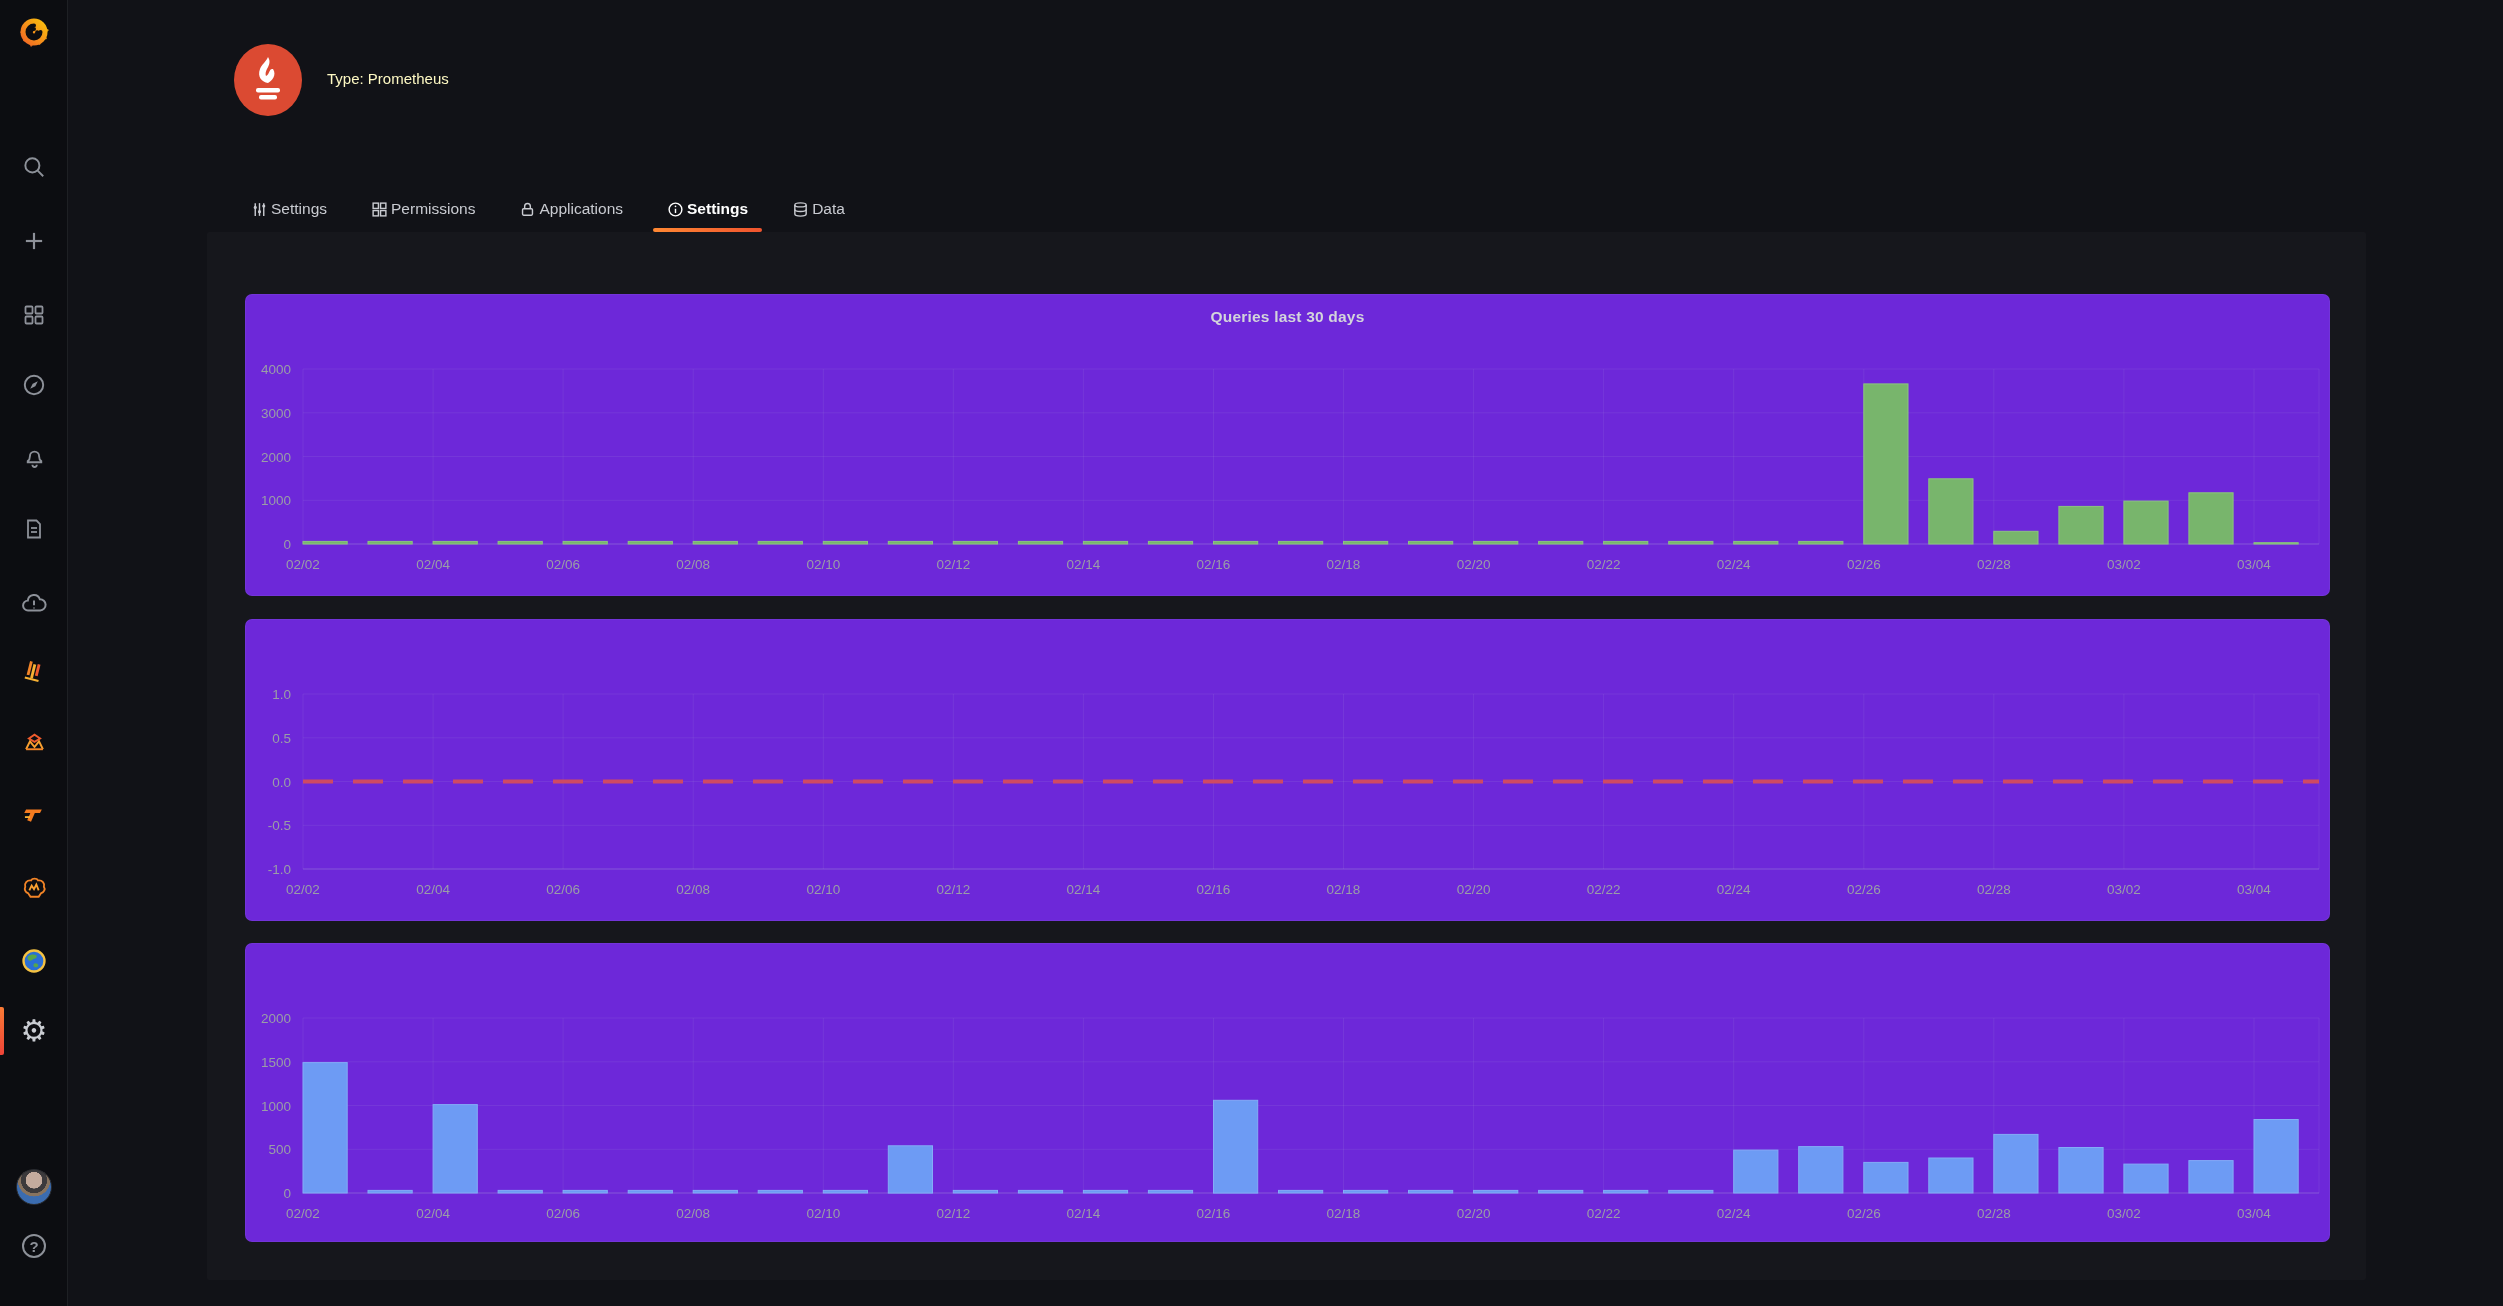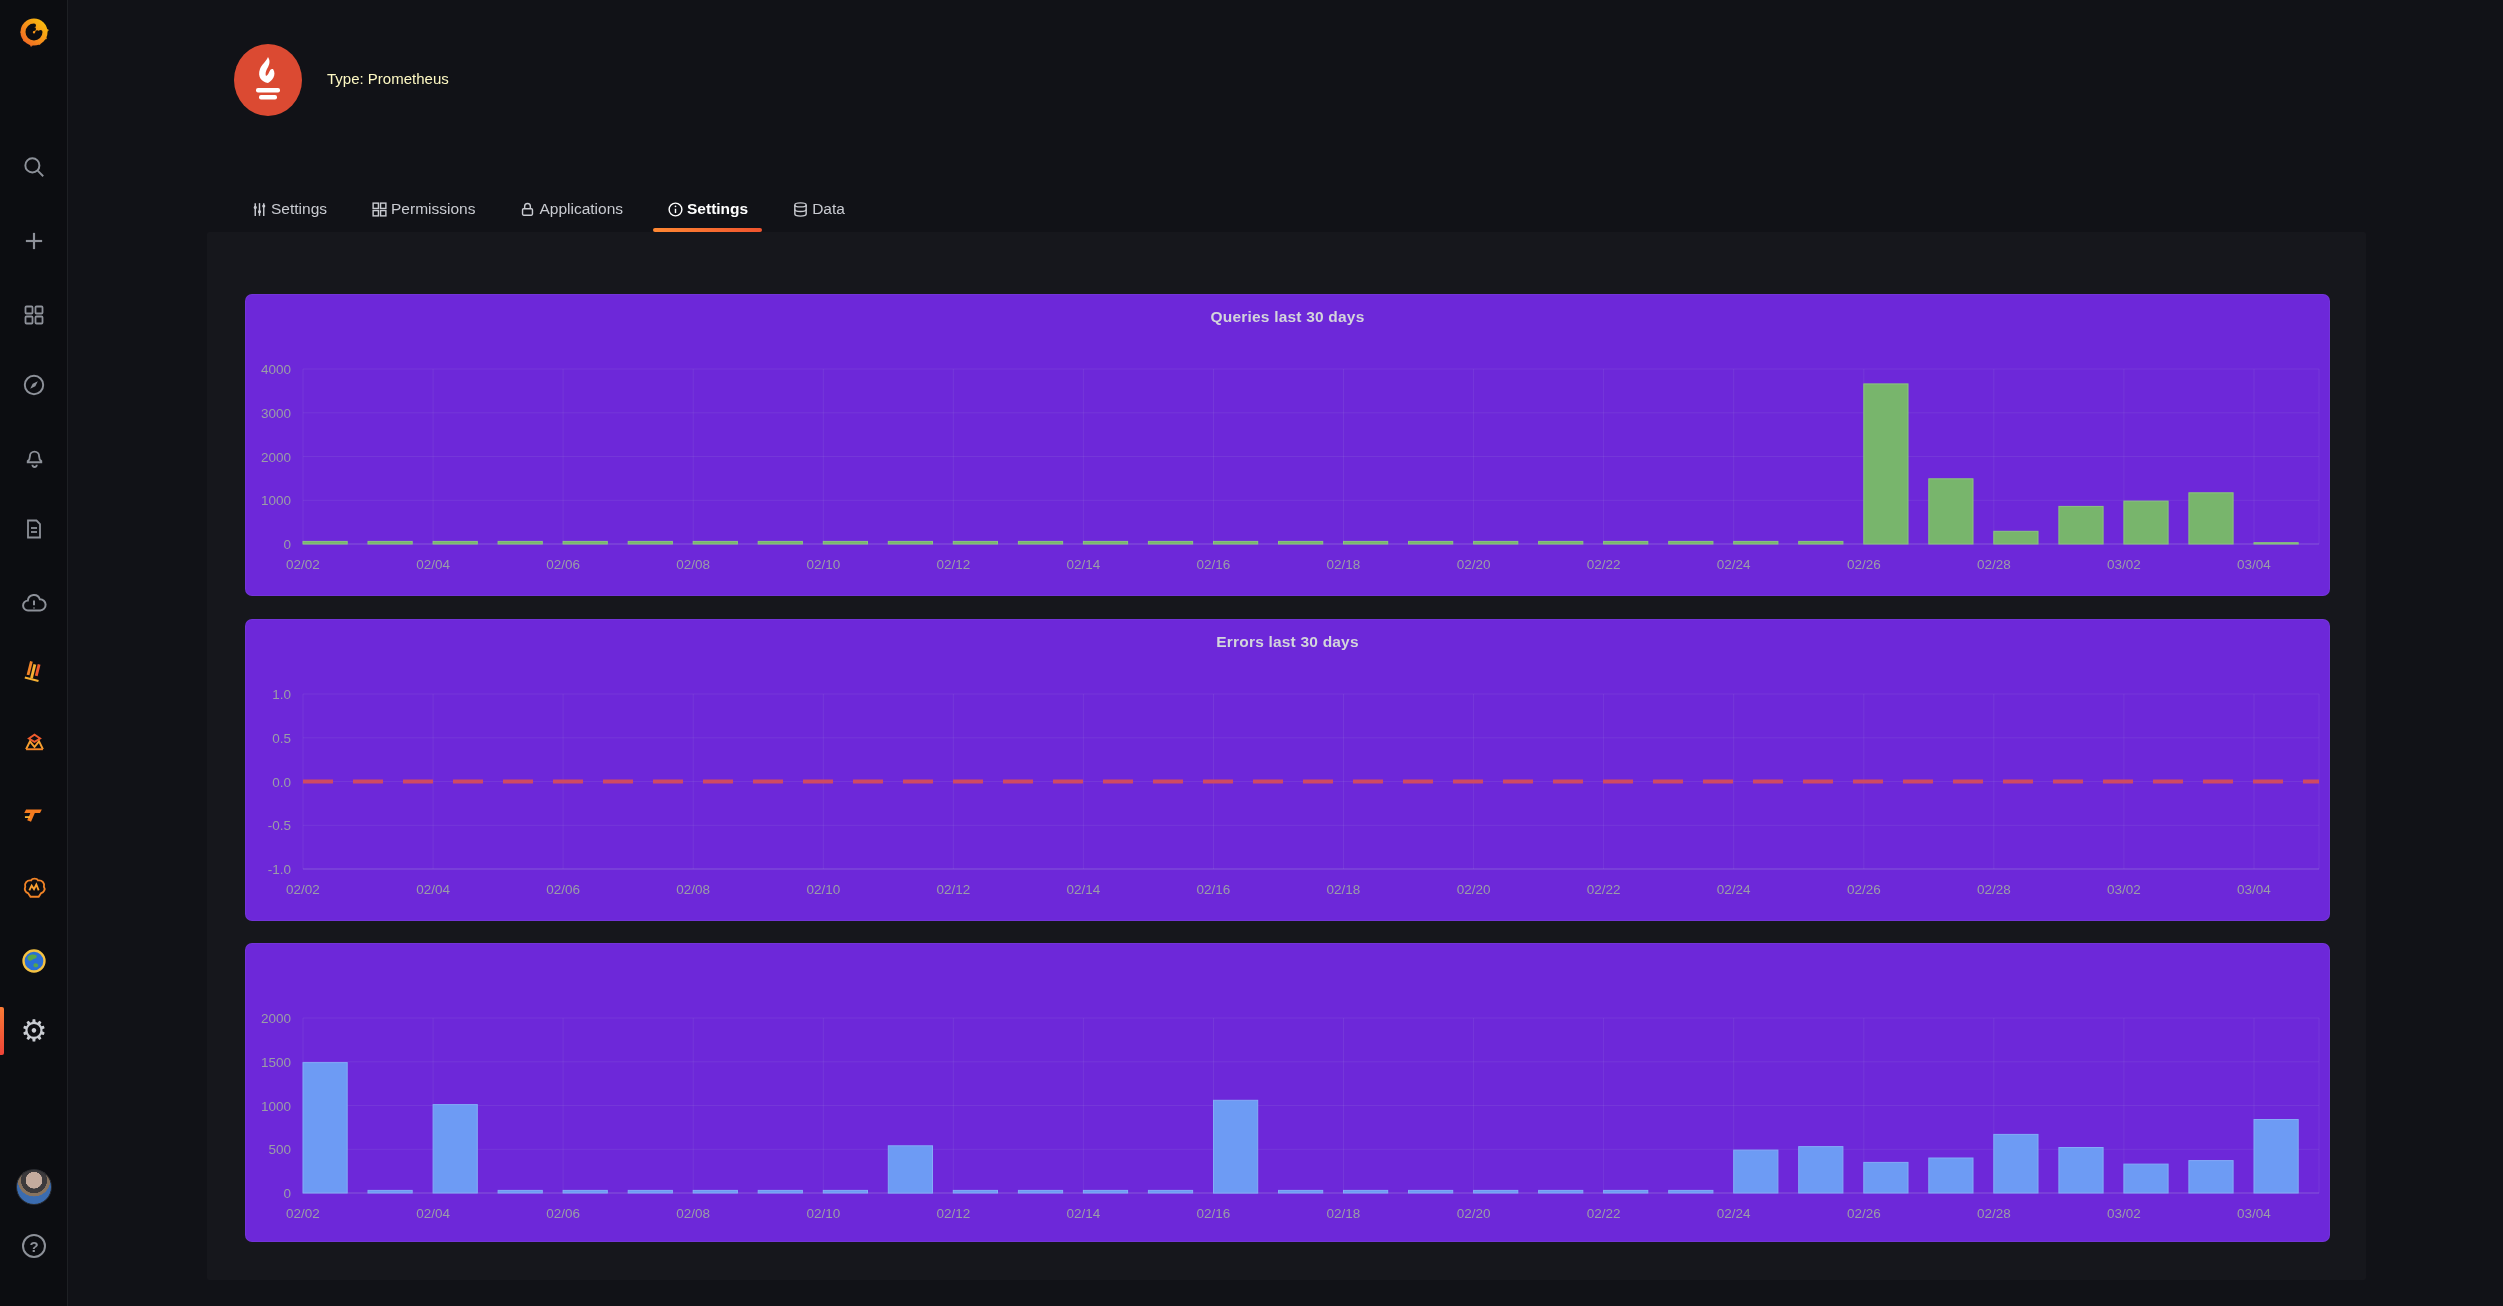--- a/index.html
+++ b/index.html
@@ -301,21 +301,20 @@
           <rect x="1682.8" y="183.8" width="44.2" height="65.2" fill="#78b56c" stroke="#8cc57f" stroke-width="1"></rect>
           <rect x="1747.8" y="236.3" width="44.2" height="12.7" fill="#78b56c" stroke="#8cc57f" stroke-width="1"></rect>
           <rect x="1812.9" y="211.4" width="44.2" height="37.6" fill="#78b56c" stroke="#8cc57f" stroke-width="1"></rect>
           <rect x="1877.9" y="206.1" width="44.2" height="42.9" fill="#78b56c" stroke="#8cc57f" stroke-width="1"></rect>
           <rect x="1942.9" y="197.8" width="44.2" height="51.2" fill="#78b56c" stroke="#8cc57f" stroke-width="1"></rect>
           <rect x="2008.0" y="247.7" width="44.2" height="1.3" fill="#78b56c" stroke="#8cc57f" stroke-width="1"></rect>
         </svg>
       </div>
   </section>
   <section class="panel" style="top:387px;height:302px">
-    <div class="panel-title">Errors last 30 days</div>
     <div class="chart">
         <svg width="2083" height="298" viewBox="0 0 2083 298">
           <line class="grid-line" x1="57.0" x2="57.0" y1="74" y2="249"></line>
           <text class="xlab" x="57.0" y="274" text-anchor="middle">02/02</text>
           <line class="grid-line" x1="187.1" x2="187.1" y1="74" y2="249"></line>
           <text class="xlab" x="187.1" y="274" text-anchor="middle">02/04</text>
           <line class="grid-line" x1="317.1" x2="317.1" y1="74" y2="249"></line>
           <text class="xlab" x="317.1" y="274" text-anchor="middle">02/06</text>
           <line class="grid-line" x1="447.2" x2="447.2" y1="74" y2="249"></line>
           <text class="xlab" x="447.2" y="274" text-anchor="middle">02/08</text>

